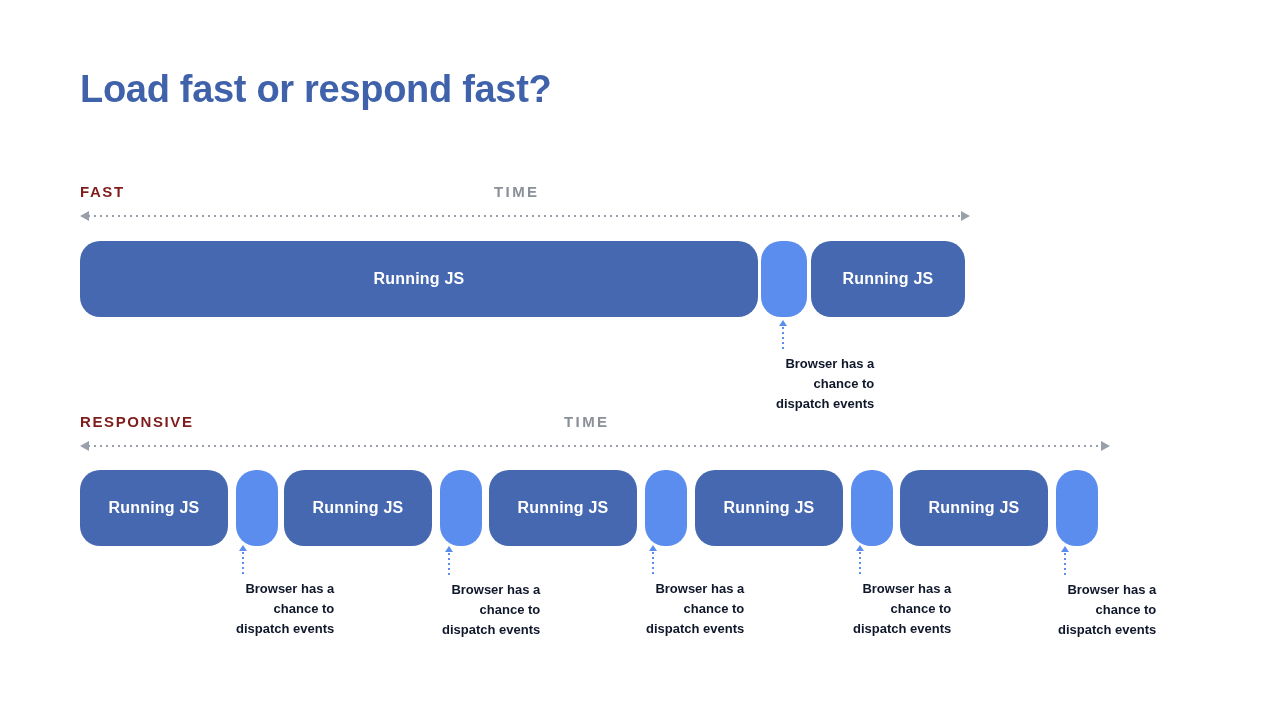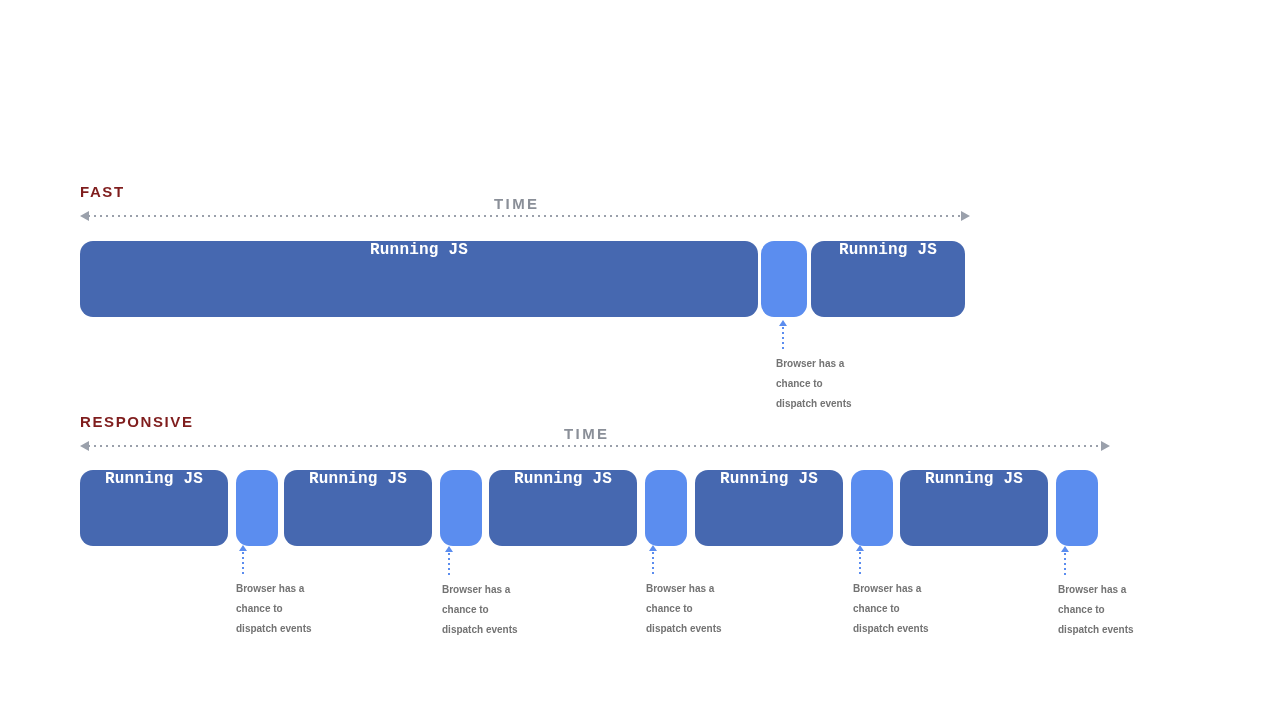--- a/index.html
+++ b/index.html
@@ -44,21 +44,21 @@
     left: 0;
     top: 0;
     font-size: 15px;
     font-weight: bold;
     letter-spacing: 1.6px;
     color: #7f1d1d;
     white-space: nowrap;
   }
   .axis-label-mid {
     position: absolute;
-    top: 12px;
+    top: 0;
     font-size: 15px;
     font-weight: bold;
     letter-spacing: 2.4px;
     color: #8a8f98;
     white-space: nowrap;
   }
 
   
   .axis-line {
     position: absolute;
@@ -94,26 +94,25 @@
 
   
   .track {
     position: absolute;
     height: 76px;
   }
   .block {
     position: absolute;
     top: 0;
     height: 76px;
-    border-radius: 13px;
+    border-radius: 20px;
     display: flex;
-    align-items: flex-start;
+    align-items: center;
     justify-content: center;
     box-sizing: border-box;
-    font-family: Liberation Mono, monospace;
   }
   .block.js {
     background: #4668b0;
   }
   .block.gap {
     background: #5b8def;
   }
   .block .js-label {
     color: #ffffff;
     font-size: 16px;
@@ -148,32 +147,34 @@
     width: 0;
     height: 0;
     border-left: 4px solid transparent;
     border-right: 4px solid transparent;
     border-bottom: 6px solid #5b8def;
   }
   .callout .ctext {
     position: absolute;
     left: -2px;
     top: 34px;
-    font-size: 10px;
-    font-weight: bold;
-    color: #737373;
+    font-size: 13px;
+    font-weight: bold;
+    color: #0f172a;
     line-height: 20px;
     white-space: pre-line;
+    text-align: right;
   }
 </style>
 </head>
 <body>
 
 <div class="slide">
 
+  <div class="title">Load fast or respond fast?</div>
 
   <div class="axis-row" style="top:183px;">
     <div class="axis-label-left">FAST</div>
     <div class="axis-label-mid" style="left:414px;">TIME</div>
     <div class="axis-line" style="width:890px;">
       <div class="arrow-head left"></div>
       <div class="dots"></div>
       <div class="arrow-head right"></div>
     </div>
   </div>

